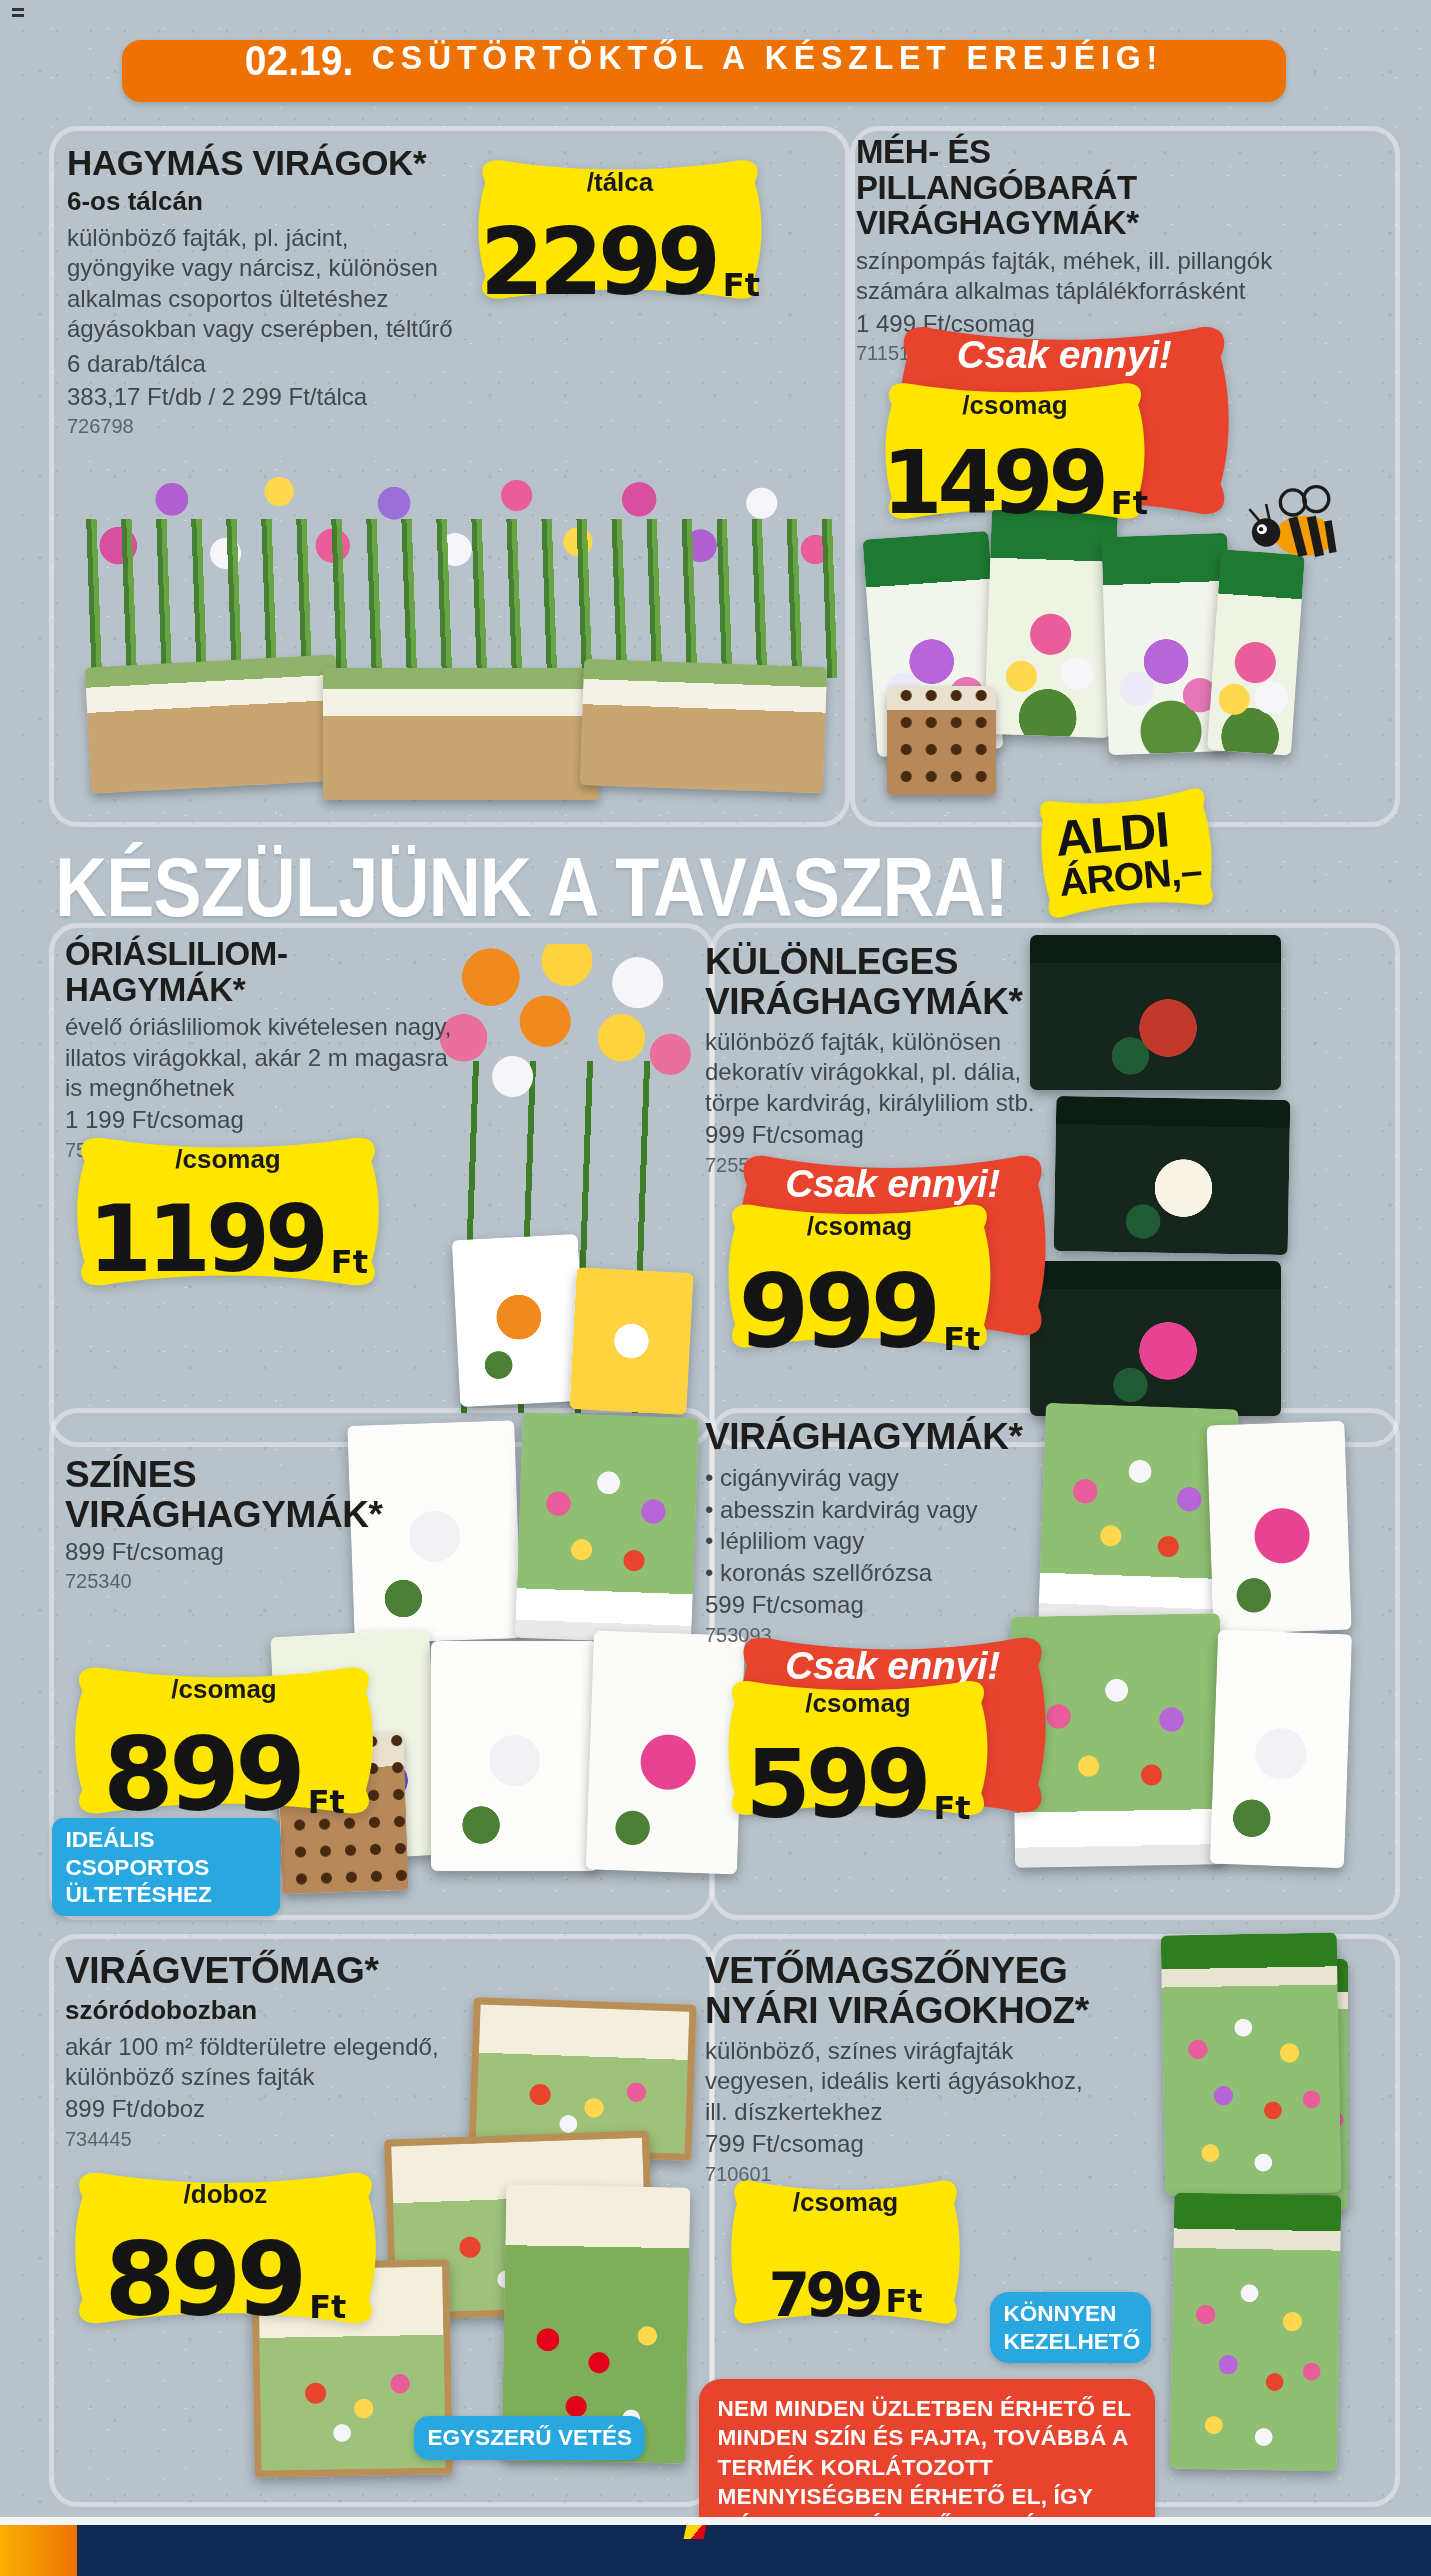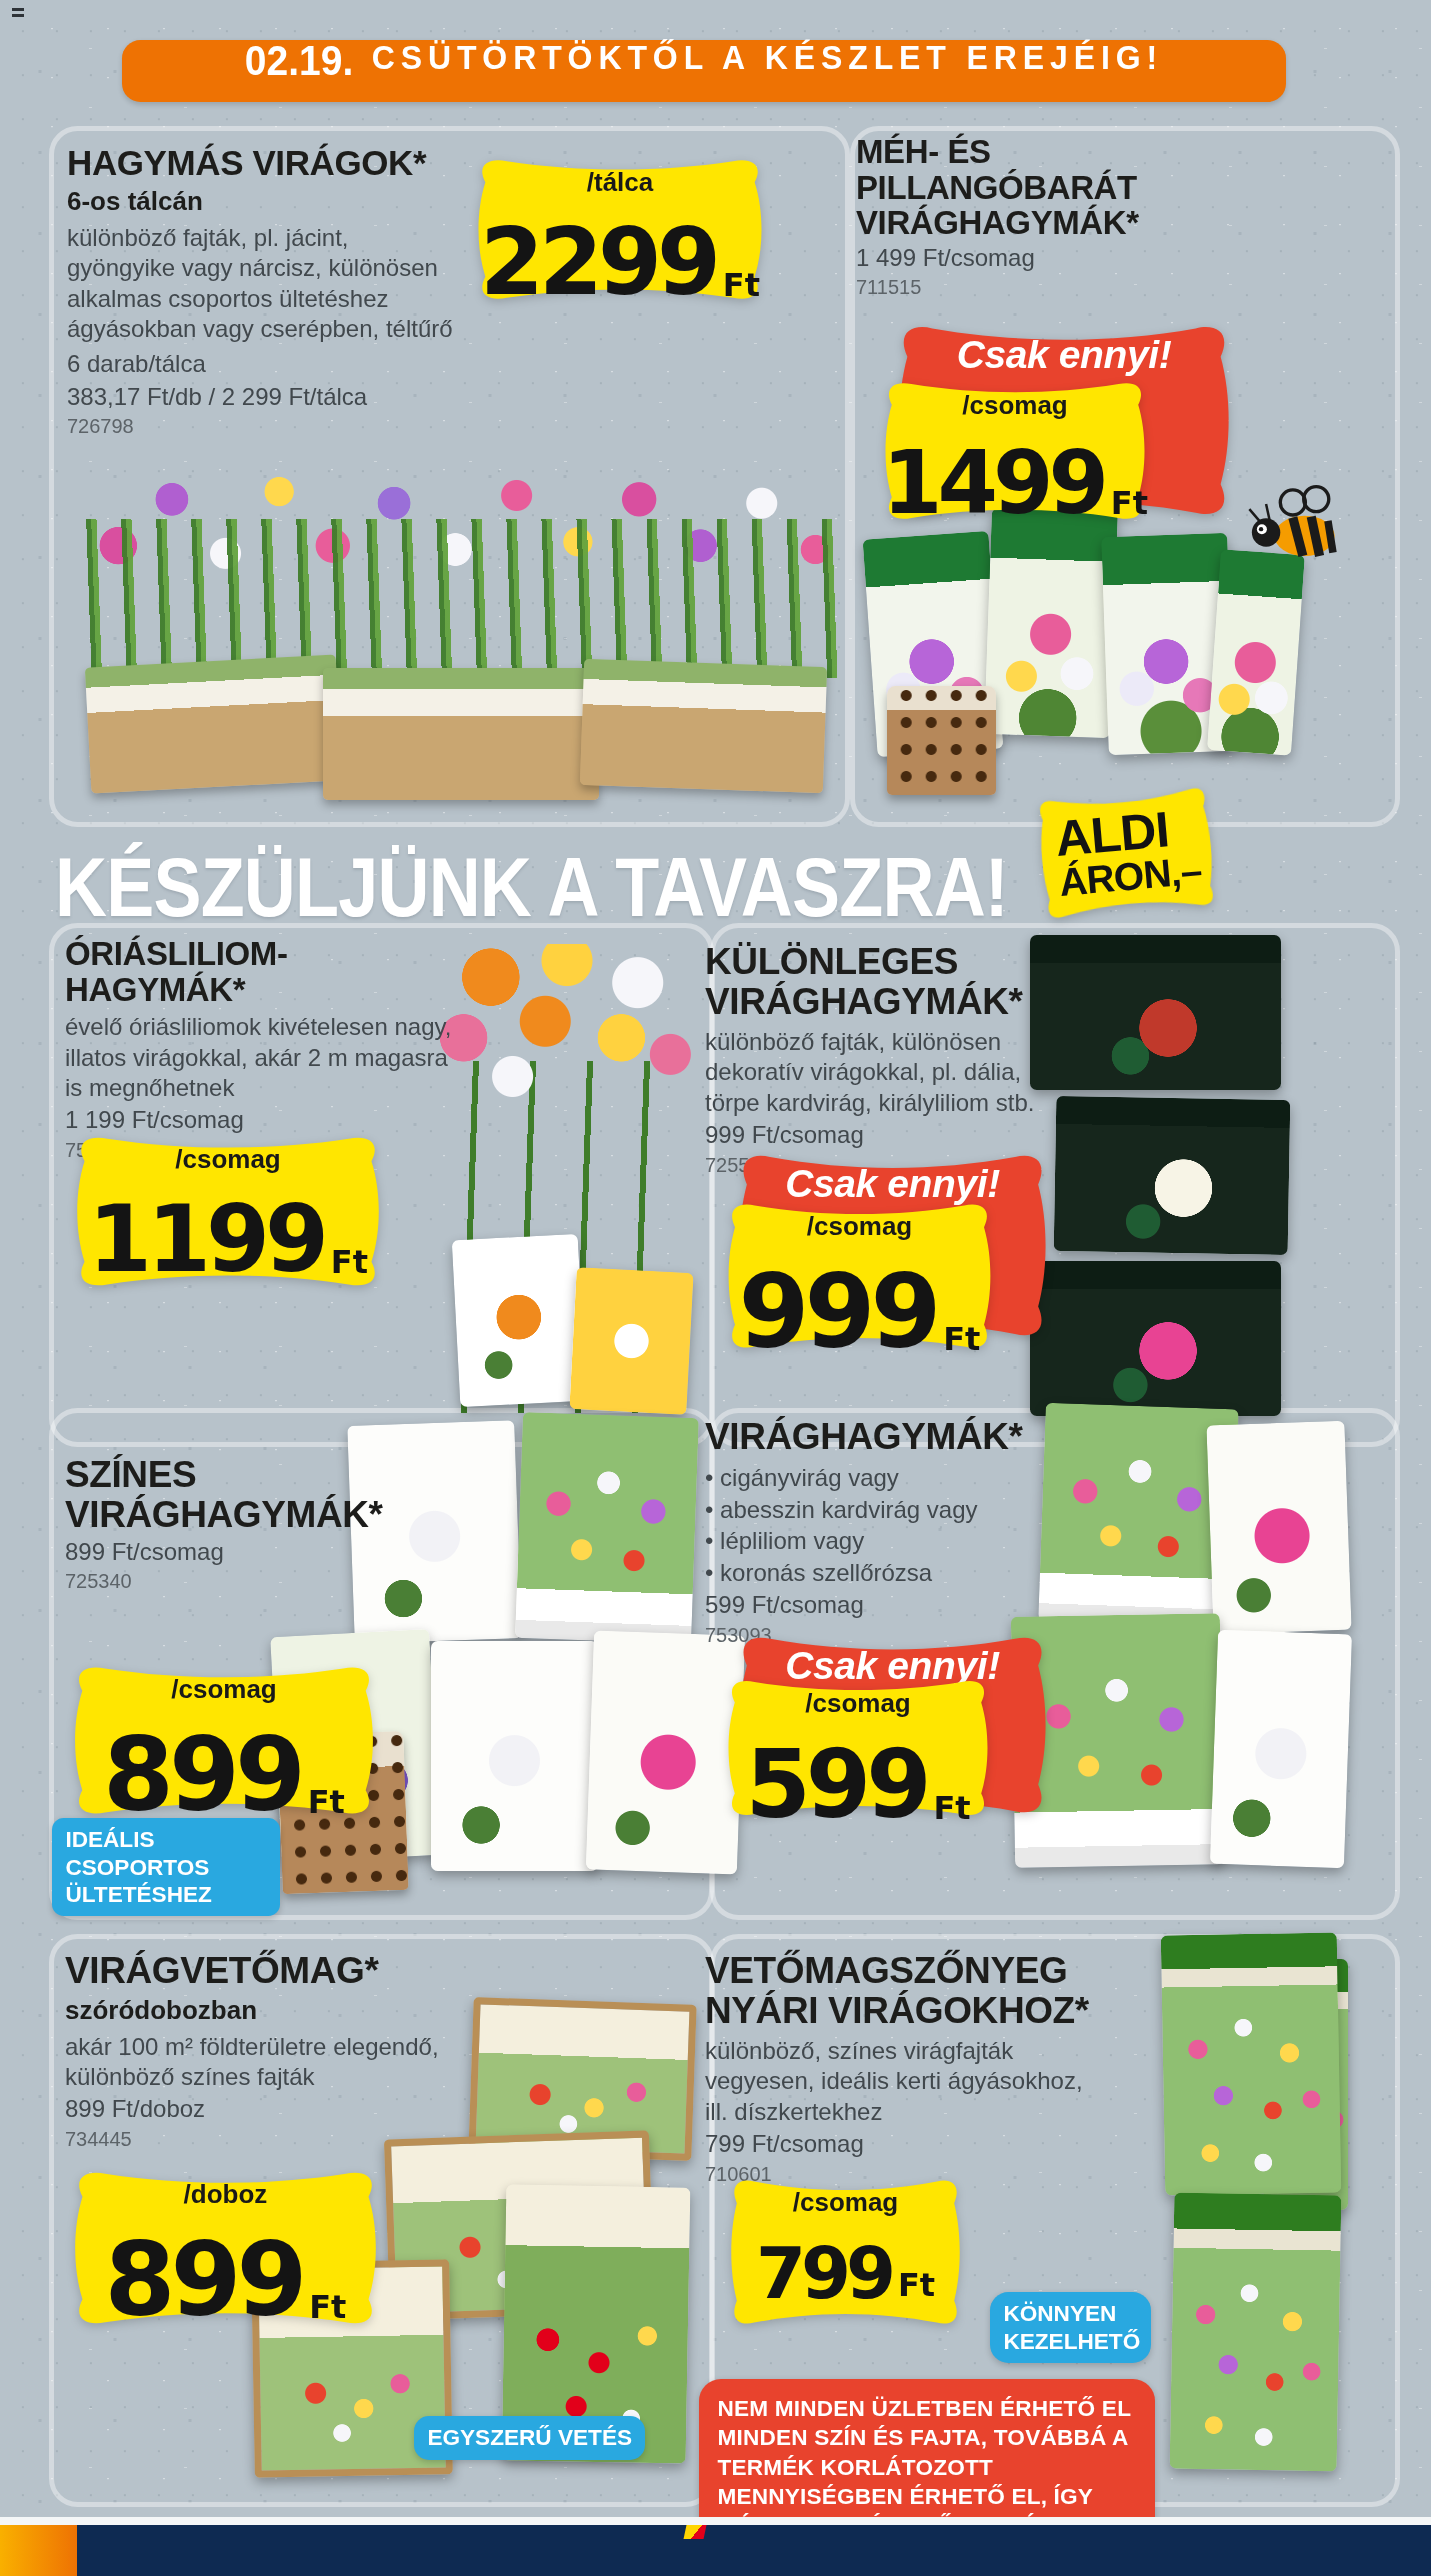--- a/index.html
+++ b/index.html
@@ -285,20 +285,21 @@
       <div class="numrow">
           <span class="num num4">2299</span>
           <span class="ft">Ft</span>
         </div>
     </div>
   </div>
 
   <div class="abs" style="left:856px;top:134px;width:423px;">
     <div class="t-title" style="font-size:33px;">MÉH- ÉS PILLANGÓBARÁT
 VIRÁGHAGYMÁK*</div>
+    <div class="t-body">színpompás fajták, méhek, ill. pillangók számára alkalmas táplálékforrásként</div>
     <div class="t-unit">1 499 Ft/csomag</div>
     <div class="t-sku">711515</div>
   </div>
   <div class="flash" style="left:886px;top:320px;width:356px;height:201px;">
     <svg class="shape" viewBox="0 0 200 120" preserveAspectRatio="none">
         <use href="#sticker" fill="#e8432d"></use>
       </svg>
     <div class="txt">Csak ennyi!</div>
   </div>
   <div class="tag" style="left:875px;top:378px;width:280px;height:146px;">
@@ -461,21 +462,21 @@
     <div class="t-unit">799 Ft/csomag</div>
     <div class="t-sku">710601</div>
   </div>
   <div class="tag" style="left:722px;top:2175px;width:247px;height:154px;">
     <svg class="shape" viewBox="0 0 200 120" preserveAspectRatio="none">
         <use href="#sticker" fill="#ffe600"></use>
       </svg>
     <div class="inner">
       <div class="unit">/csomag</div>
       <div class="numrow">
-          <span class="num num3" style="font-size:72px;">799</span>
+          <span class="num num3" style="font-size:60px;margin-top:28px;">799</span>
           <span class="ft">Ft</span>
         </div>
     </div>
   </div>
   <div class="bbadge round" style="left:990px;top:2292px;width:134px;">KÖNNYEN KEZELHETŐ</div>
 
   <div class="disclaimer">NEM MINDEN ÜZLETBEN ÉRHETŐ EL MINDEN SZÍN ÉS FAJTA, TOVÁBBÁ A TERMÉK KORLÁTOZOTT MENNYISÉGBEN ÉRHETŐ EL, ÍGY MÁR AZ AKCIÓ ELSŐ NAPJÁN ELFOGYHAT.</div>
 
   <div class="abs footer-line"></div>
   <div class="abs footer-bar"></div>

